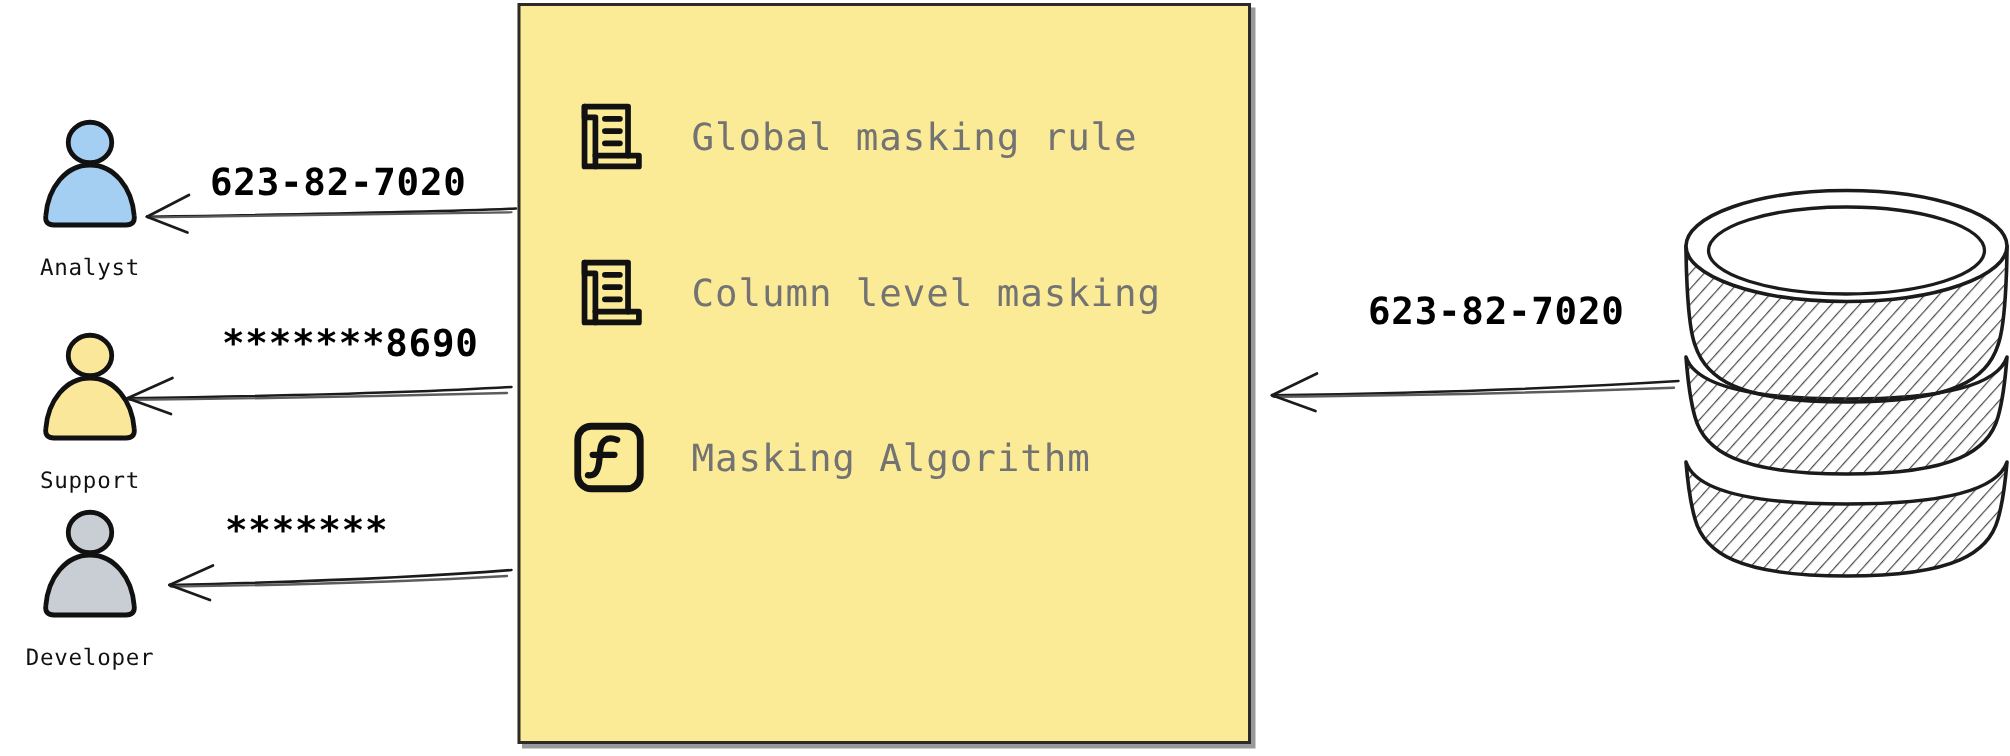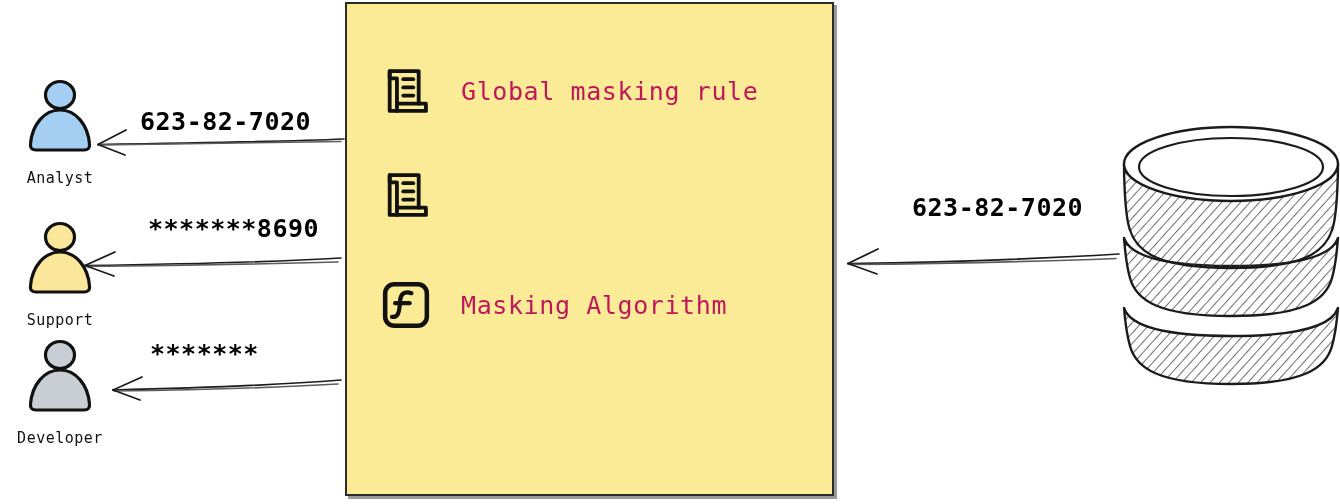--- a/index.html
+++ b/index.html
@@ -98,21 +98,21 @@
 
   .policy-icon {
     width: 58px;
     height: 58px;
     flex: 0 0 58px;
     display: block;
   }
   .policy-text {
     font-family: "DejaVu Sans Mono", "Liberation Mono", monospace;
     font-size: 25px;
-    color: #be185d;
+    color: #737373;
     letter-spacing: 0.6px;
     white-space: nowrap;
   }
 
   
   #database {
     position: absolute;
     left: 1118px;
     top: 118px;
     width: 226px;
@@ -201,20 +201,21 @@
       <svg class="policy-icon" viewBox="0 0 64 64">
         <g fill="none" stroke="#111" stroke-width="4.2" stroke-linejoin="round" stroke-linecap="round">
           <path d="M14 10 L46 10 L46 46 L22 46 L22 54 L14 54 Z"></path>
           <path d="M14 10 L14 18 L22 18 L22 46"></path>
           <path d="M46 46 L54 46 L54 54 L22 54"></path>
           <path d="M29 19 L40 19"></path>
           <path d="M29 28 L40 28"></path>
           <path d="M29 37 L40 37"></path>
         </g>
       </svg>
+      <div class="policy-text">Column level masking</div>
     </div>
 
     <div class="policy-item" id="policy-item-2">
       <svg class="policy-icon" viewBox="0 0 64 64">
         <rect x="9" y="9" width="46" height="46" rx="10" ry="10" fill="none" stroke="#111" stroke-width="5"></rect>
         <path d="M38 19 C30 16 26 20 25.5 27 L25 33 C24.3 42 22 46 16.5 45" fill="none" stroke="#111" stroke-width="4.6" stroke-linecap="round"></path>
         <path d="M20 30 L36 30" fill="none" stroke="#111" stroke-width="4.6" stroke-linecap="round"></path>
       </svg>
       <div class="policy-text">Masking Algorithm</div>
     </div>

